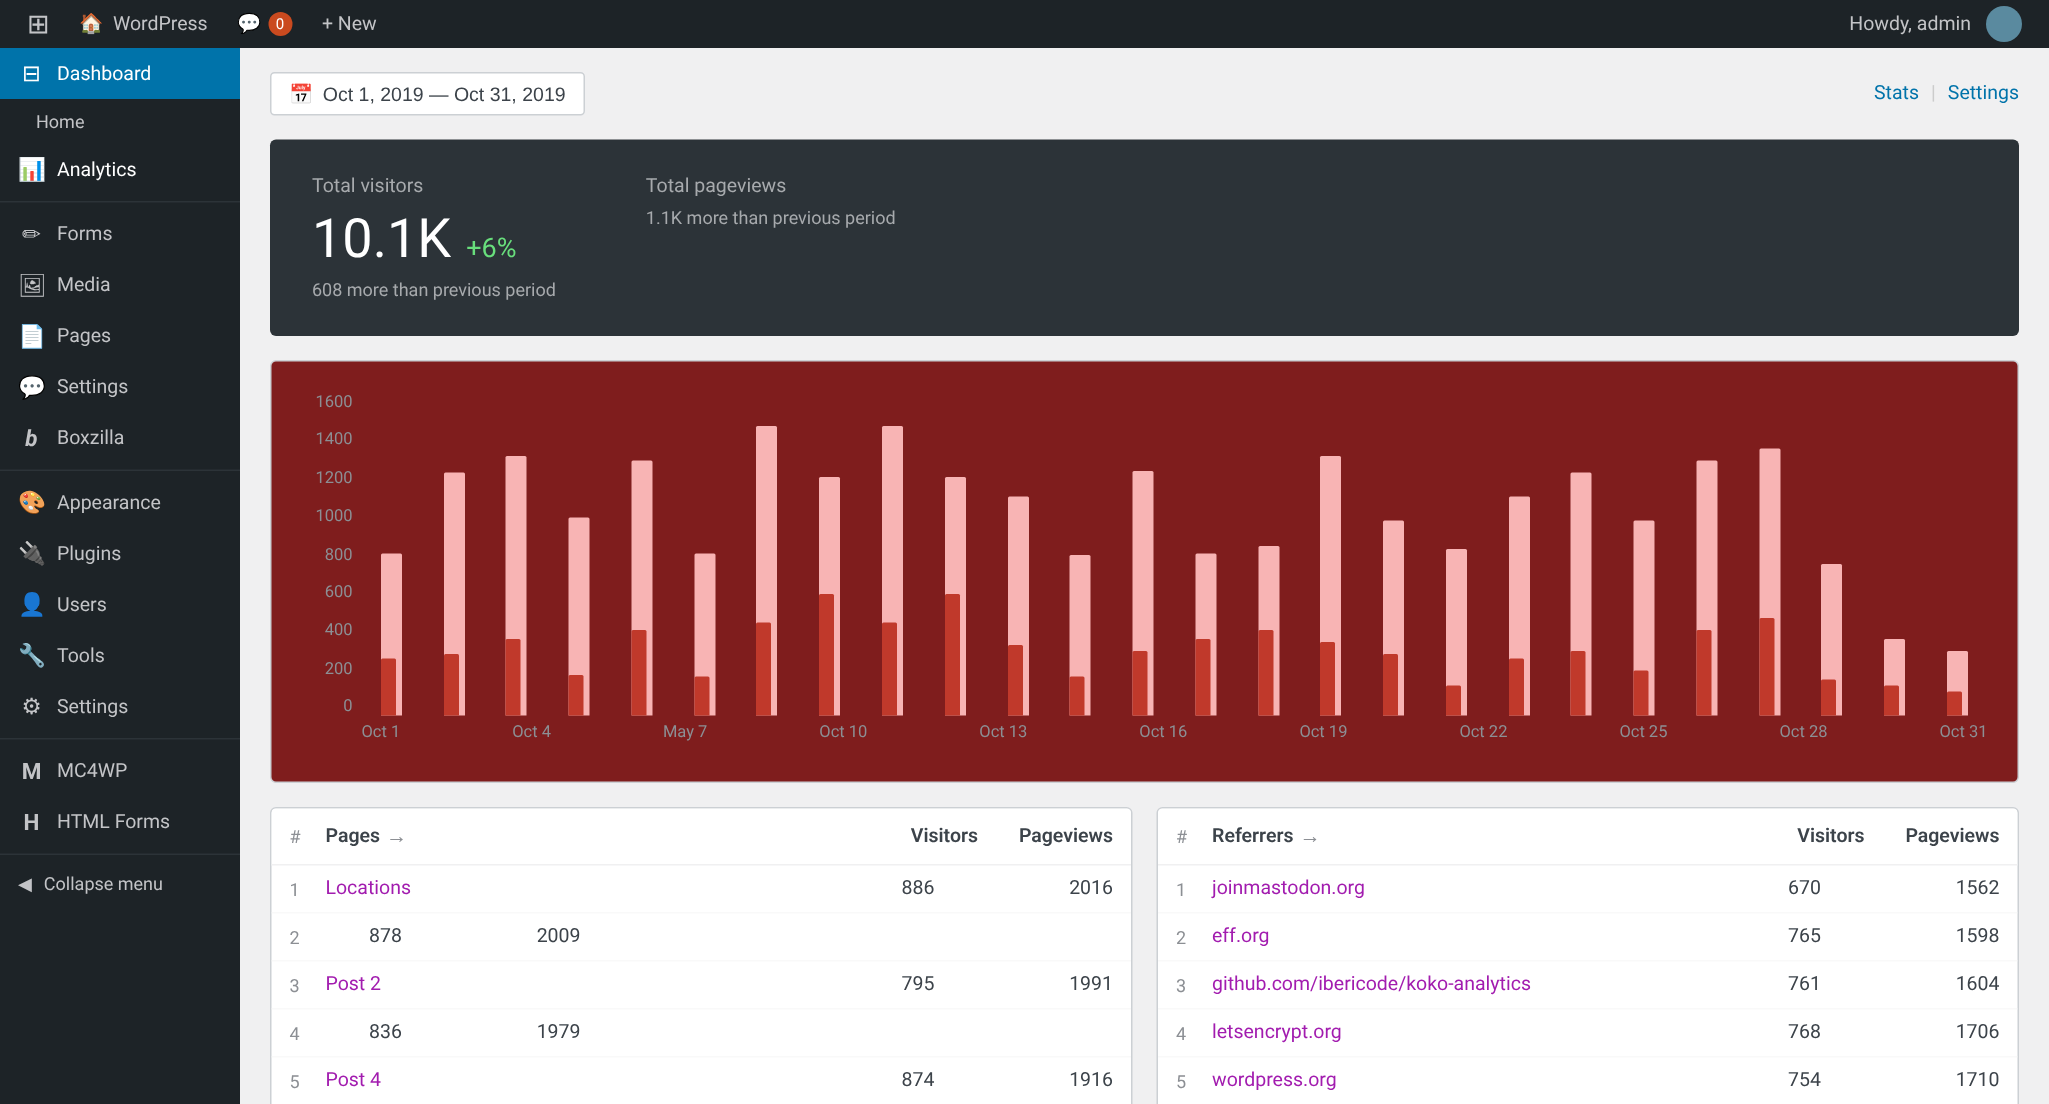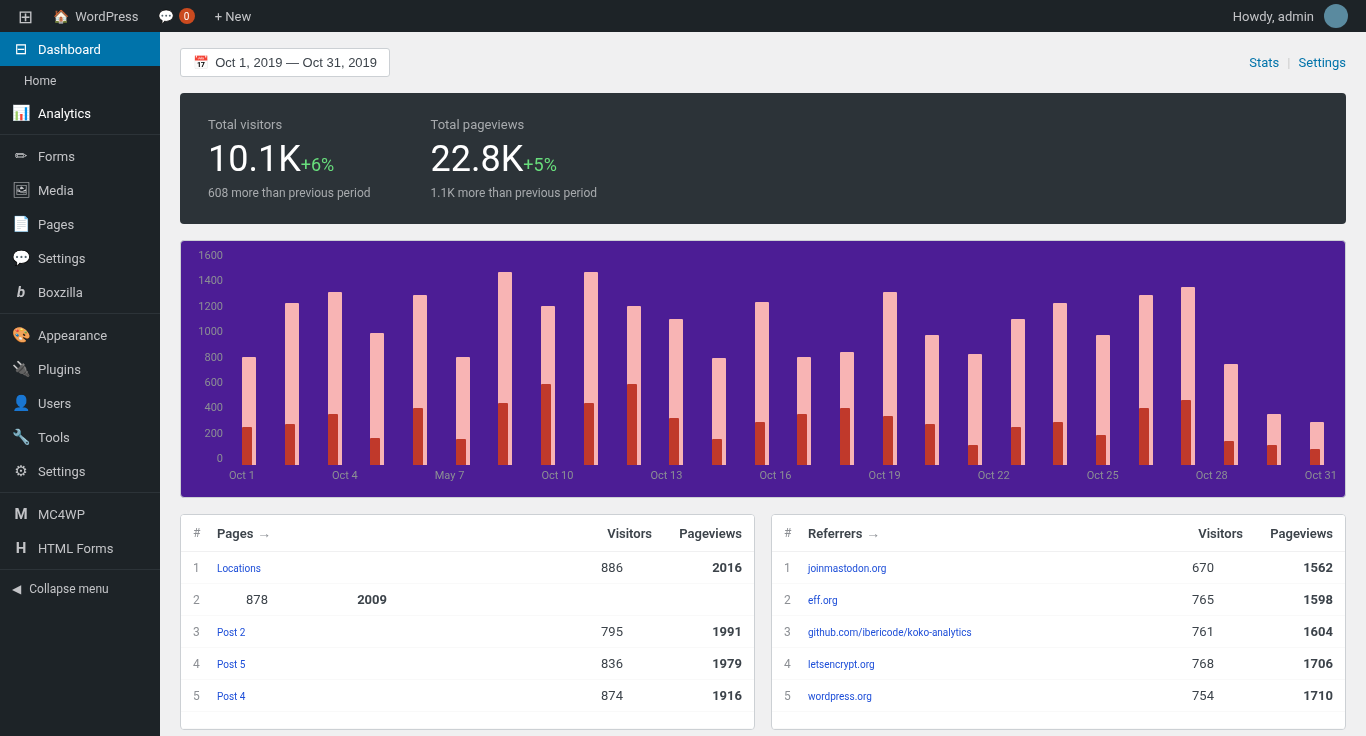--- a/index.html
+++ b/index.html
@@ -55,28 +55,28 @@
     .stats-links a { color: #0073aa; text-decoration: none; }
     .stats-links .separator { color: #ccc; }
 
     
     .stats-overview {
       background: #2c3338; border-radius: 4px; padding: 24px 28px;
       display: flex; gap: 60px; margin-bottom: 16px;
     }
     .stat-block {}
     .stat-label { color: #a7aaad; font-size: 13px; margin-bottom: 6px; }
-    .stat-value { color: #fff; font-size: 36px; font-weight: 400; display: flex; align-items: baseline; gap: 0; }
+    .stat-value { color: #fff; font-size: 36px; font-weight: 400; display: flex; align-items: baseline; gap: 10px; }
     .stat-change { color: #68de7c; font-size: 18px; }
     .stat-sub { color: #a7aaad; font-size: 12px; margin-top: 6px; }
 
     
     .chart-container {
-      background: #4c1d95; border: 1px solid #ccd0d4; border-radius: 4px;
-      padding: 8px; margin-bottom: 16px; position: relative;
+      background: #7f1d1d; border: 1px solid #ccd0d4; border-radius: 4px;
+      padding: 20px; margin-bottom: 16px; position: relative;
     }
     .chart-area { position: relative; height: 240px; }
     .chart-labels-y { position: absolute; top: 0; left: 0; bottom: 24px; width: 40px; display: flex; flex-direction: column; justify-content: space-between; }
     .chart-label-y { font-size: 11px; color: #8c8f94; text-align: right; padding-right: 6px; }
     .chart-labels-x { position: absolute; bottom: 0; left: 40px; right: 0; height: 20px; display: flex; justify-content: space-between; }
     .chart-label-x { font-size: 11px; color: #8c8f94; }
     .bars-area { position: absolute; top: 0; left: 40px; right: 0; bottom: 24px; display: flex; align-items: flex-end; gap: 2px; }
     .bar-group { flex: 1; display: flex; justify-content: center; align-items: flex-end; gap: 1px; }
     .bar { border-radius: 1px 1px 0 0; }
     .bar-pageviews { background: #f8b4b4; }
@@ -86,23 +86,23 @@
     .tables-row { display: flex; gap: 16px; }
     .data-table { flex: 1; background: #fff; border: 1px solid #ccd0d4; border-radius: 4px; overflow: hidden; }
     .table-header { display: flex; align-items: center; padding: 10px 12px; background: #fff; border-bottom: 1px solid #f0f0f1; }
     .table-header .col-num { width: 24px; color: #8c8f94; font-size: 12px; }
     .table-header .col-name { flex: 1; font-weight: 600; color: #3c434a; font-size: 13px; display: flex; align-items: center; gap: 4px; }
     .table-header .col-visitors { width: 80px; text-align: right; font-weight: 600; color: #3c434a; font-size: 13px; }
     .table-header .col-pageviews { width: 90px; text-align: right; font-weight: 600; color: #3c434a; font-size: 13px; }
     .table-row { display: flex; align-items: center; padding: 8px 12px; border-bottom: 1px solid #f9f9f9; }
     .table-row .col-num { width: 24px; color: #8c8f94; font-size: 12px; }
     .table-row .col-name { flex: 1; }
-    .table-row .col-name a { color: #1d4ed8; text-decoration: none; font-size: 10px; }
+    .table-row .col-name a { color: #a21caf; text-decoration: none; font-size: 13px; }
     .table-row .col-visitors { width: 80px; text-align: center; font-size: 13px; color: #3c434a; }
-    .table-row .col-pageviews { width: 90px; text-align: right; font-size: 13px; color: #3c434a; font-weight: bold; }
+    .table-row .col-pageviews { width: 90px; text-align: right; font-size: 13px; color: #3c434a; }
     .arrow-icon { color: #8c8f94; font-size: 14px; }
 
     
     #sidebar::-webkit-scrollbar { width: 4px; }
     #sidebar::-webkit-scrollbar-track { background: #1d2327; }
     #sidebar::-webkit-scrollbar-thumb { background: #3c434a; }
   </style>
 </head>
 <body>
 
@@ -218,24 +218,20 @@
       <div class="stat-block">
         <div class="stat-label">Total visitors</div>
         <div class="stat-value">
           <span>10.1K</span>
           <span class="stat-change">+6%</span>
         </div>
         <div class="stat-sub">608 more than previous period</div>
       </div>
       <div class="stat-block">
         <div class="stat-label">Total pageviews</div>
-        <div class="stat-value">
-          <span>22.8K</span>
-          <span class="stat-change">+5%</span>
-        </div>
         <div class="stat-sub">1.1K more than previous period</div>
       </div>
     </div>
 
     <div class="chart-container">
       <div class="chart-area">
 
         <div class="chart-labels-y">
           <span class="chart-label-y">1600</span>
           <span class="chart-label-y">1400</span>
@@ -422,21 +418,20 @@
     <span class="col-pageviews">2009</span>
   </div>
             <div class="table-row">
     <span class="col-num">3</span>
     <span class="col-name"><a href="#">Post 2</a></span>
     <span class="col-visitors">795</span>
     <span class="col-pageviews">1991</span>
   </div>
             <div class="table-row">
     <span class="col-num">4</span>
-    <span class="col-name"><a href="#">Post 5</a></span>
     <span class="col-visitors">836</span>
     <span class="col-pageviews">1979</span>
   </div>
             <div class="table-row">
     <span class="col-num">5</span>
     <span class="col-name"><a href="#">Post 4</a></span>
     <span class="col-visitors">874</span>
     <span class="col-pageviews">1916</span>
   </div>
             <div class="table-row">

